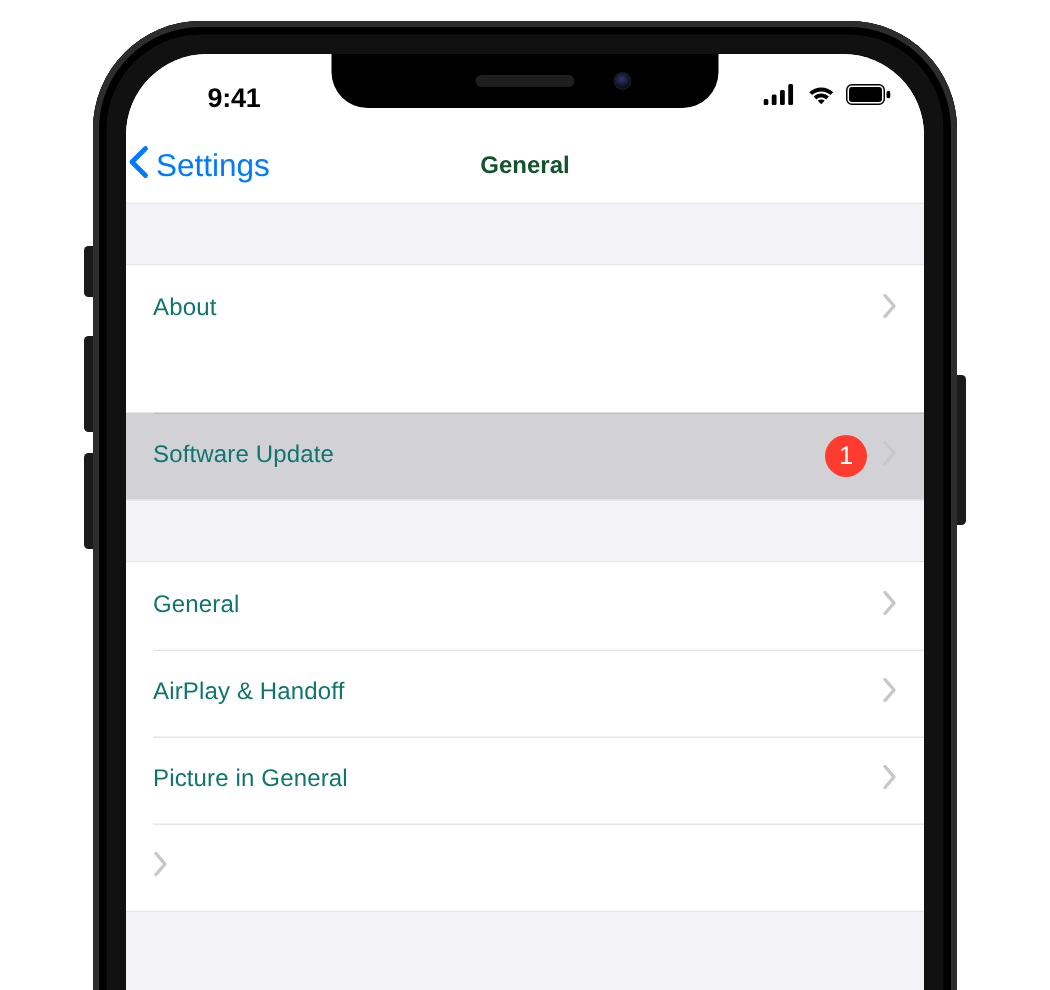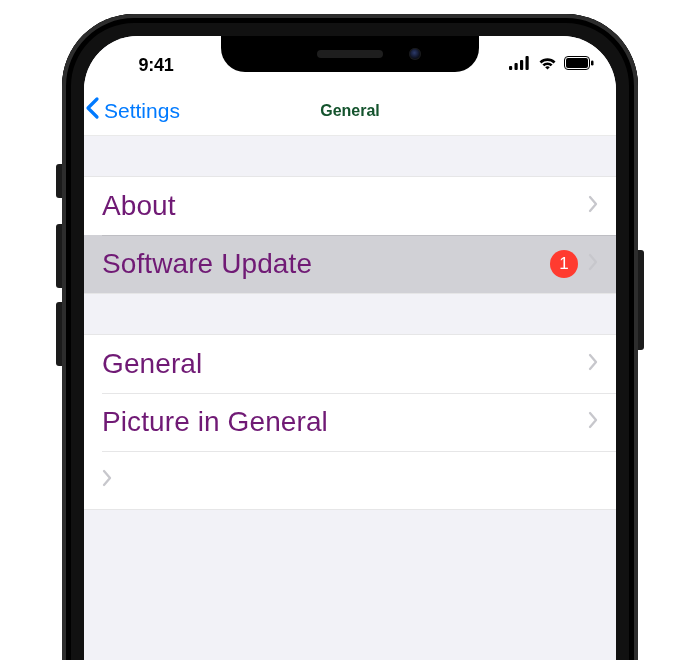--- a/index.html
+++ b/index.html
@@ -126,33 +126,33 @@
     .spacer { height: 40px; }
     .group { background: #fff; }
     .row {
       display: flex;
       align-items: center;
       min-height: 58px;
       padding: 0 18px;
       position: relative;
       background: #fff;
     }
-    .row.selected { background: #d1d1d6; }
+    .row.selected { background: #d1d1d6; margin-top: 40px; }
     .row + .row::before {
       content: "";
       position: absolute;
       top: 0; left: 18px; right: 0;
       height: 1px;
       background: rgba(60,60,67,0.13);
     }
     .group { border-top: 1px solid rgba(60,60,67,0.13); border-bottom: 1px solid rgba(60,60,67,0.13); }
     .row-label {
       flex: 1;
-      font-size: 28px;
-      color: #701a75;
+      font-size: 16px;
+      color: #0f766e;
       letter-spacing: 0.1px;
     }
     .badge {
       min-width: 28px; height: 28px;
       background: #ff3b30;
       color: #fff;
       border-radius: 14px;
       display: inline-flex;
       align-items: center; justify-content: center;
       font-size: 17px; font-weight: 400;
@@ -235,20 +235,26 @@
         </div>
       <div class="spacer"></div>
       <div class="group">
           <div class="row">
             <span class="row-label">General</span>
             <span class="chev"><svg width="10" height="18" viewBox="0 0 10 18">
                 <polyline points="2,2 8,9 2,16" fill="none" stroke="#c7c7cc" stroke-width="2.3" stroke-linecap="round" stroke-linejoin="round"></polyline>
               </svg></span>
           </div>
           <div class="row">
+            <span class="row-label">AirPlay &amp; Handoff</span>
+            <span class="chev"><svg width="10" height="18" viewBox="0 0 10 18">
+                <polyline points="2,2 8,9 2,16" fill="none" stroke="#c7c7cc" stroke-width="2.3" stroke-linecap="round" stroke-linejoin="round"></polyline>
+              </svg></span>
+          </div>
+          <div class="row">
             <span class="row-label">Picture in General</span>
             <span class="chev"><svg width="10" height="18" viewBox="0 0 10 18">
                 <polyline points="2,2 8,9 2,16" fill="none" stroke="#c7c7cc" stroke-width="2.3" stroke-linecap="round" stroke-linejoin="round"></polyline>
               </svg></span>
           </div>
           <div class="row">
             <span class="chev"><svg width="10" height="18" viewBox="0 0 10 18">
                 <polyline points="2,2 8,9 2,16" fill="none" stroke="#c7c7cc" stroke-width="2.3" stroke-linecap="round" stroke-linejoin="round"></polyline>
               </svg></span>
           </div>

